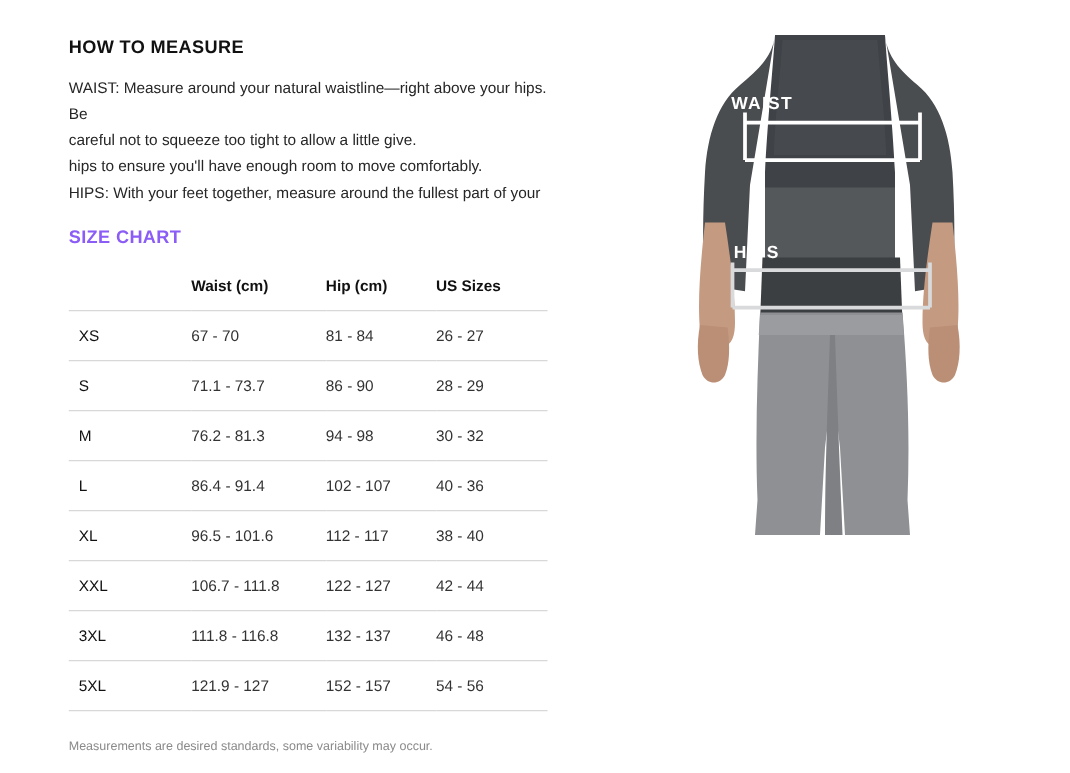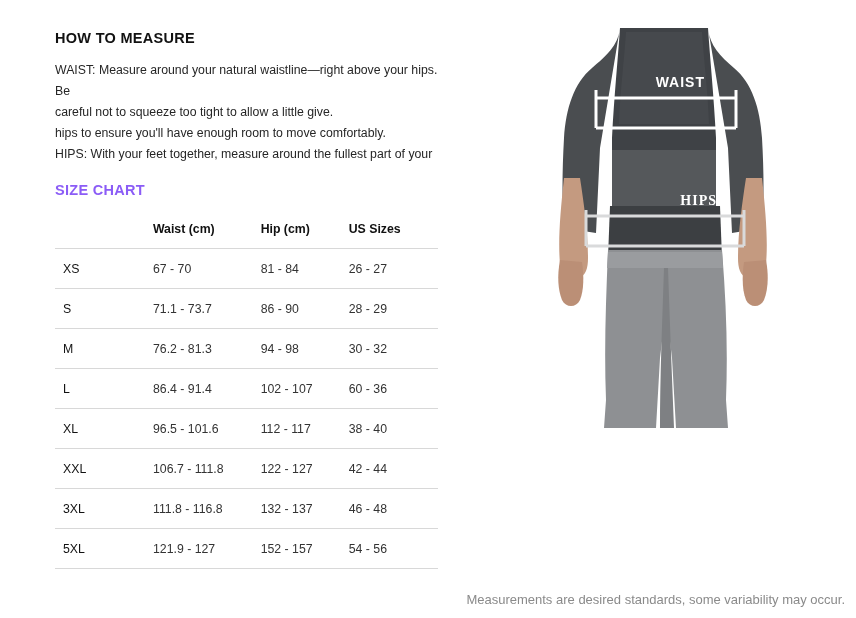--- a/index.html
+++ b/index.html
@@ -84,22 +84,22 @@
   table.size-table tr th:nth-child(2) { width: 110px; }
   table.size-table tr td:nth-child(3),
   table.size-table tr th:nth-child(3) { width: 90px; }
   table.size-table tr td:nth-child(4),
   table.size-table tr th:nth-child(4) { width: 91px; }
   .footnote {
     position: absolute;
     left: 55px;
     top: 592px;
     width: 790px;
-    text-align: right;
-    font-size: 13px;
+    text-align: left;
+    font-size: 10px;
     color: #8a8a8a;
   }
 
   
   .figure {
     position: absolute;
     left: 500px;
     top: 28px;
     width: 330px;
     height: 400px;
@@ -107,25 +107,25 @@
   .fig-canvas {
     position: absolute;
     inset: 0;
   }
   .label-waist, .label-hips {
     position: absolute;
     color: #ffffff;
     font-weight: bold;
     font-size: 14px;
     letter-spacing: 1px;
-    text-align: right;
+    text-align: left;
     width: 120px;
   }
   .label-waist { left: 85px; top: 46px; }
-  .label-hips  { left: 97px; top: 165px; font-family: Liberation Serif, serif; }
+  .label-hips  { left: 87px; top: 165px; }
 </style>
 </head>
 <body>
 
 <div class="page">
 
   <div class="left-col">
     <h2 class="section-title">HOW TO MEASURE</h2>
     <p class="measure-text">
       <span class="line">WAIST: Measure around your natural waistline—right above your hips. Be</span>
@@ -162,21 +162,21 @@
       <tr>
         <td class="size-label">M</td>
         <td>76.2 - 81.3</td>
         <td>94 - 98</td>
         <td>30 - 32</td>
       </tr>
       <tr>
         <td class="size-label">L</td>
         <td>86.4 - 91.4</td>
         <td>102 - 107</td>
-        <td>60 - 36</td>
+        <td>40 - 36</td>
       </tr>
       <tr>
         <td class="size-label">XL</td>
         <td>96.5 - 101.6</td>
         <td>112 - 117</td>
         <td>38 - 40</td>
       </tr>
       <tr>
         <td class="size-label">XXL</td>
         <td>106.7 - 111.8</td>

